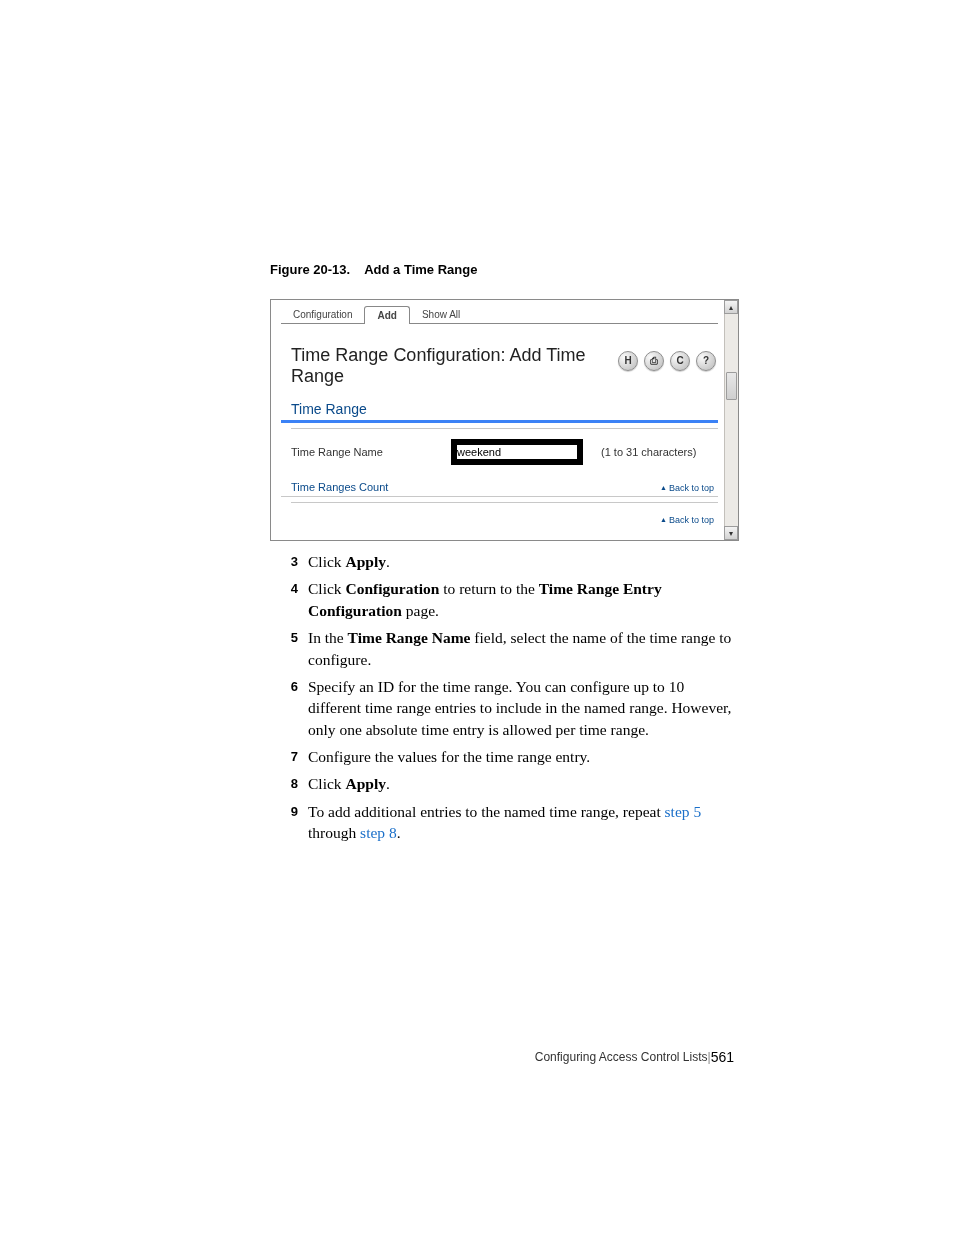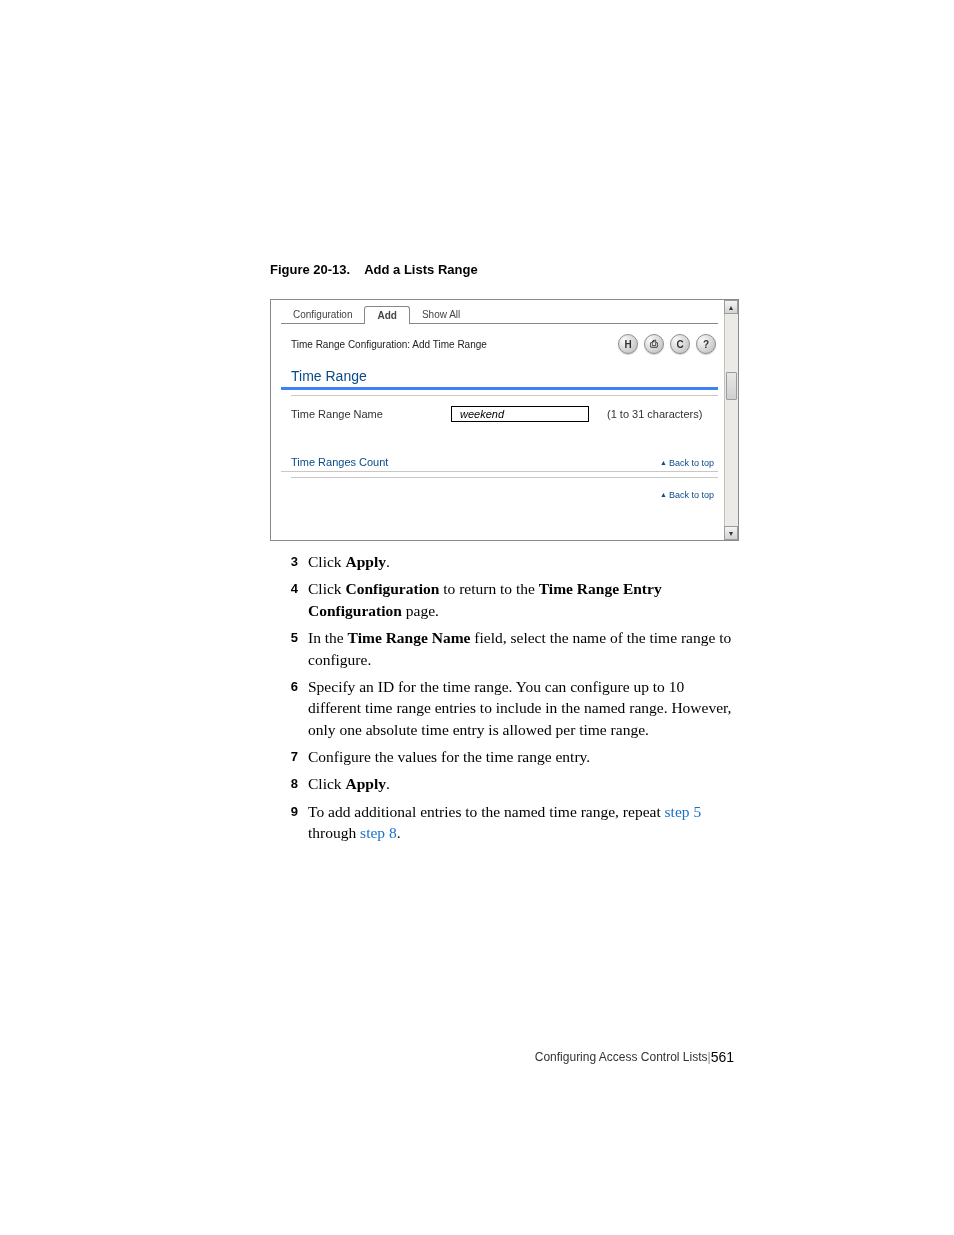--- a/index.html
+++ b/index.html
@@ -101,22 +101,23 @@
     flex:1;
     border-bottom:1px solid #888;
   }
   .panel-title-row {
     display:flex;
     align-items:center;
     justify-content:space-between;
     padding:4px 0 8px 10px;
   }
   .panel-title {
-    font-size:10px;
+    font-size:18px;
     color:#222;
+    margin-top:11px;
   }
   .icon-row { display:flex; gap:6px; padding-right:2px;}
   .round-icon {
     width:18px;height:18px;
     border-radius:50%;
     background:radial-gradient(circle at 30% 30%, #fafafa, #b8b8b8);
     border:1px solid #8f8f8f;
     display:flex;align-items:center;justify-content:center;
     font-size:10px;font-weight:bold;color:#333;
     box-shadow:0 1px 1px rgba(0,0,0,.2);
@@ -137,34 +138,33 @@
     display:flex;
     align-items:center;
     padding:10px 0 10px 10px;
     font-size:11px;
     color:#333;
   }
   .form-row .label { width:160px; }
   .form-row input[type=text]{
     width:120px;
     font-size:11px;
-    padding:1px 8px;
-    border:1px solid #000000;
+    padding:1px 0;
+    border:6px solid #000000;
     background:#fff;
     font-family:Arial, Helvetica, sans-serif;
-    font-style:italic;
   }
   .hint { margin-left:18px; color:#333; }
   .section-head-with-link {
     display:flex;
     justify-content:space-between;
     align-items:baseline;
     border-bottom:1px solid #c8c8c8;
     padding:0 4px 3px 10px;
-    margin-top:24px;
+    margin-top:6px;
   }
   .section-head-with-link .title {
     font-size:11px;color:#0a4a8a;
   }
   .backlink {
     font-size:9px;
     color:#0a4a8a;
     cursor:pointer;
   }
   .backlink::before {
@@ -219,21 +219,21 @@
   }
   .footer .divider { color:#888; }
   .footer .pagenum { font-weight:normal; font-size:14px; color:#000; }
 </style>
 </head>
 <body>
 
 <div class="page">
 
   <div class="figure-caption">
-    <span>Figure 20-13.</span><span class="sep"></span><span>Add a Lists Range</span>
+    <span>Figure 20-13.</span><span class="sep"></span><span>Add a Time Range</span>
   </div>
 
   <div class="webui-frame">
     <div class="scroll-up">▴</div>
     <div class="scroll-track">
       <div class="scroll-thumb"></div>
     </div>
     <div class="scroll-down">▾</div>
 
     <div class="webui-inner">

